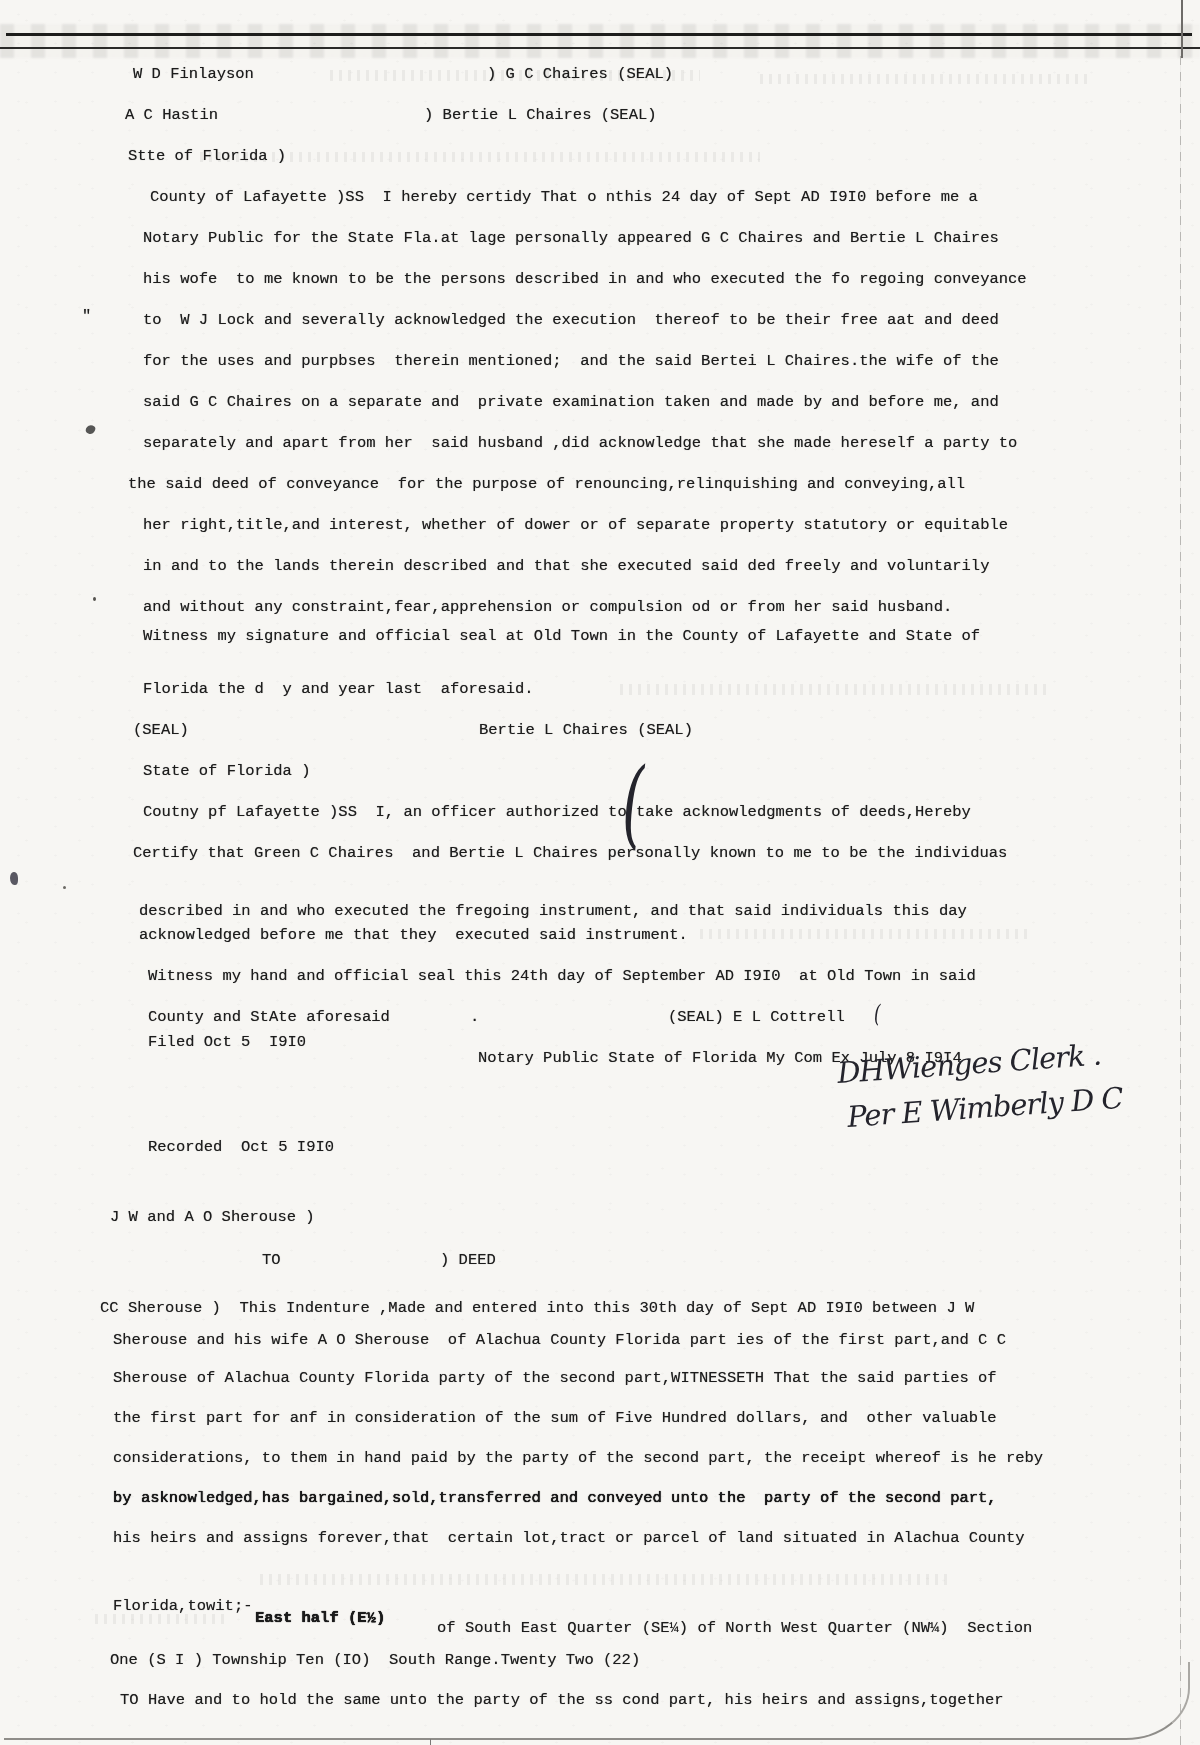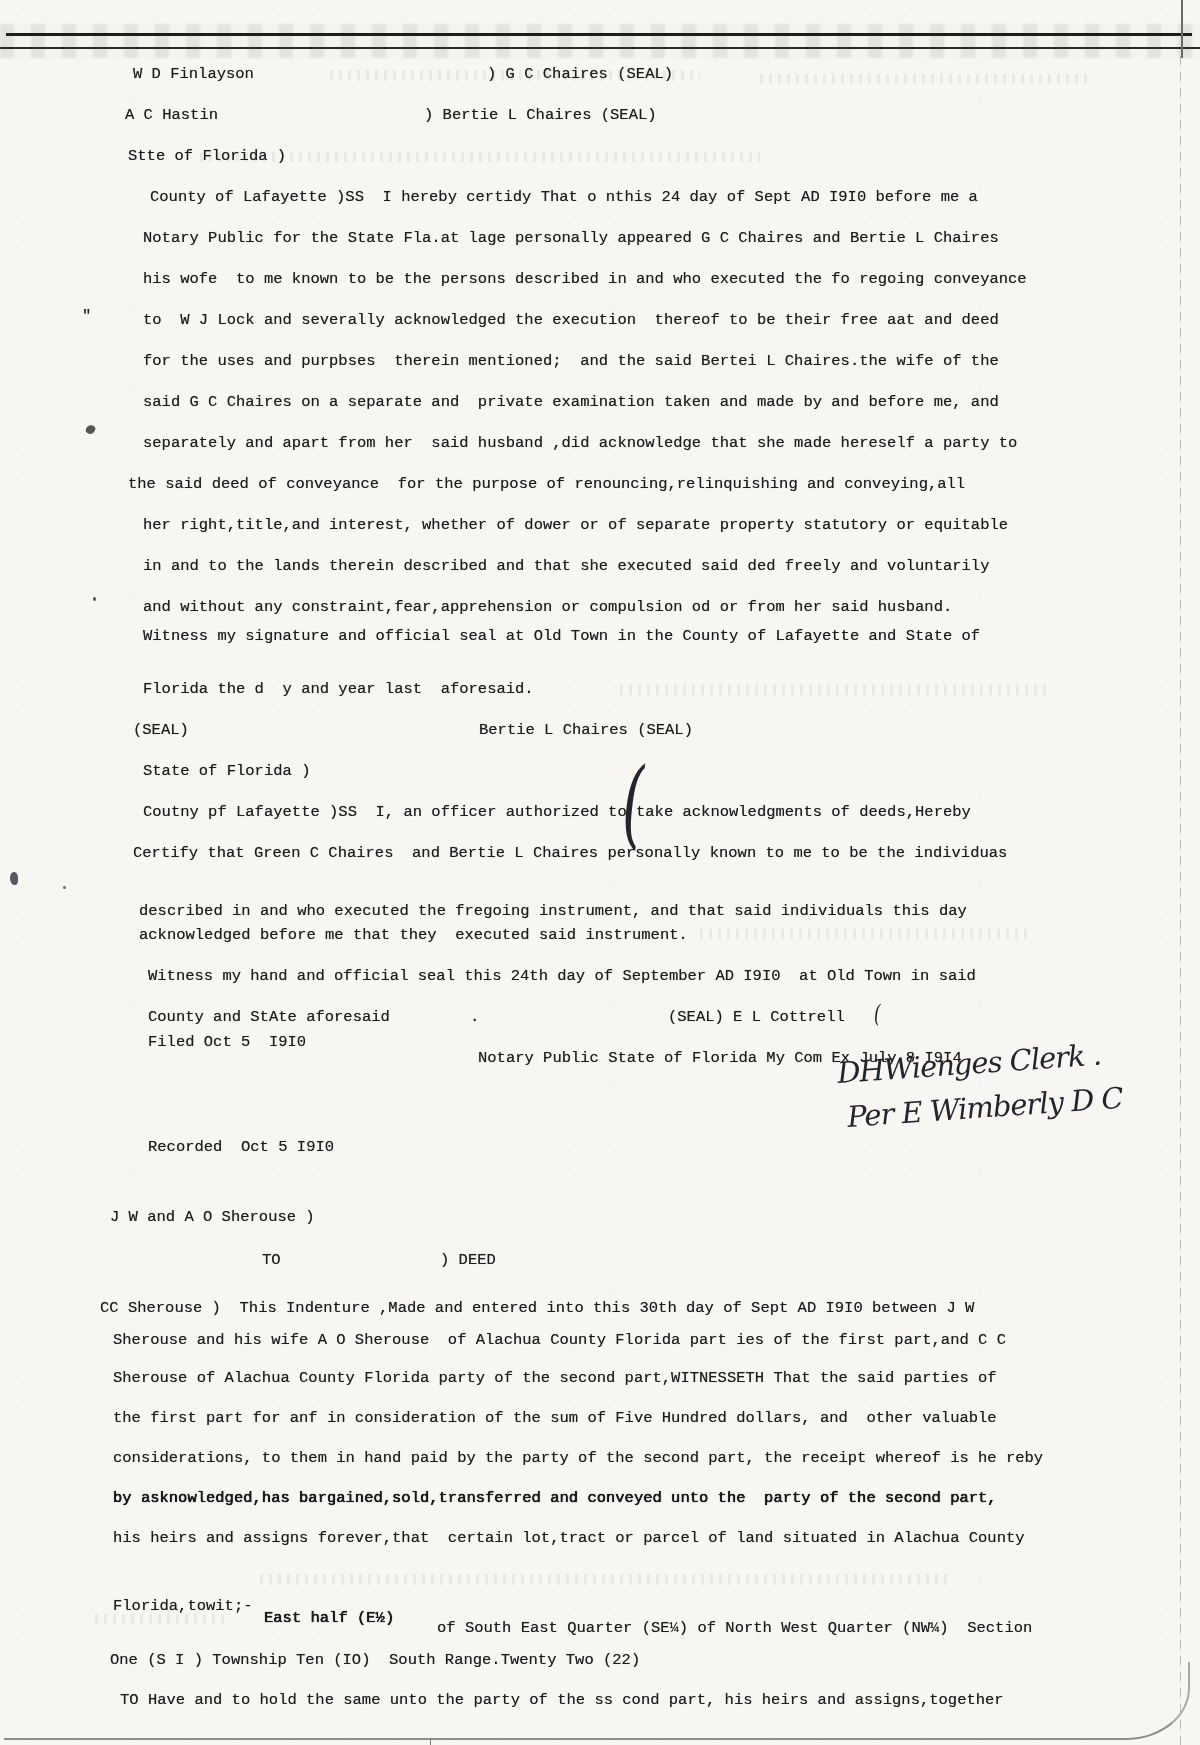--- a/index.html
+++ b/index.html
@@ -113,21 +113,21 @@
       <div class="line" style="left: 262px; top: 1250px; text-align: center;">TO</div>
       <div class="line" style="left: 440px; top: 1250px;">) DEED</div>
       <div class="line" style="left: 100px; top: 1290px; margin-top: 8px;">CC Sherouse )  This Indenture ,Made and entered into this 30th day of Sept AD I9I0 between J W</div>
       <div class="line" style="left: 113px; top: 1330px;">Sherouse and his wife A O Sherouse  of Alachua County Florida part ies of the first part,and C C</div>
       <div class="line" style="left: 113px; top: 1368px;">Sherouse of Alachua County Florida party of the second part,WITNESSETH That the said parties of</div>
       <div class="line" style="left: 113px; top: 1408px;">the first part for anf in consideration of the sum of Five Hundred dollars, and  other valuable</div>
       <div class="line" style="left: 113px; top: 1448px;">considerations, to them in hand paid by the party of the second part, the receipt whereof is he reby</div>
       <div class="line dark" style="left: 113px; top: 1488px;">by asknowledged,has bargained,sold,transferred and conveyed unto the  party of the second part,</div>
       <div class="line" style="left: 113px; top: 1528px;">his heirs and assigns forever,that  certain lot,tract or parcel of land situated in Alachua County</div>
       <div class="line" style="left: 113px; top: 1568px; margin-top: 28px;">Florida,towit;-</div>
-      <div class="line dark" style="left: 264px; top: 1608px;">East half (E½)</div>
+      <div class="line dark" style="left: 255px; top: 1608px; font-weight: bold;">East half (E½)</div>
       <div class="line" style="left: 437px; top: 1618px;">of South East Quarter (SE¼) of North West Quarter (NW¼)  Section</div>
       <div class="line" style="left: 110px; top: 1650px;">One (S I ) Township Ten (IO)  South Range.Twenty Two (22)</div>
       <div class="line" style="left: 120px; top: 1690px;">TO Have and to hold the same unto the party of the ss cond part, his heirs and assigns,together</div>
     </div>
   <div id="hand-layer">
       <div class="hand" style="left: 622px; top: 748px; font-size: 95px; transform: rotate(0deg) scaleX(0.6);">(</div>
       <div class="hand" style="left: 874px; top: 1000px; font-size: 24px; transform: rotate(0deg) scaleX(0.7);">(</div>
       <div class="hand" style="left: 836px; top: 1056px; font-size: 29px; transform: rotate(-4deg) scaleX(1);">DHWienges Clerk .</div>
       <div class="hand" style="left: 846px; top: 1100px; font-size: 29px; transform: rotate(-4deg) scaleX(1);">Per E Wimberly D C</div>
     </div>

